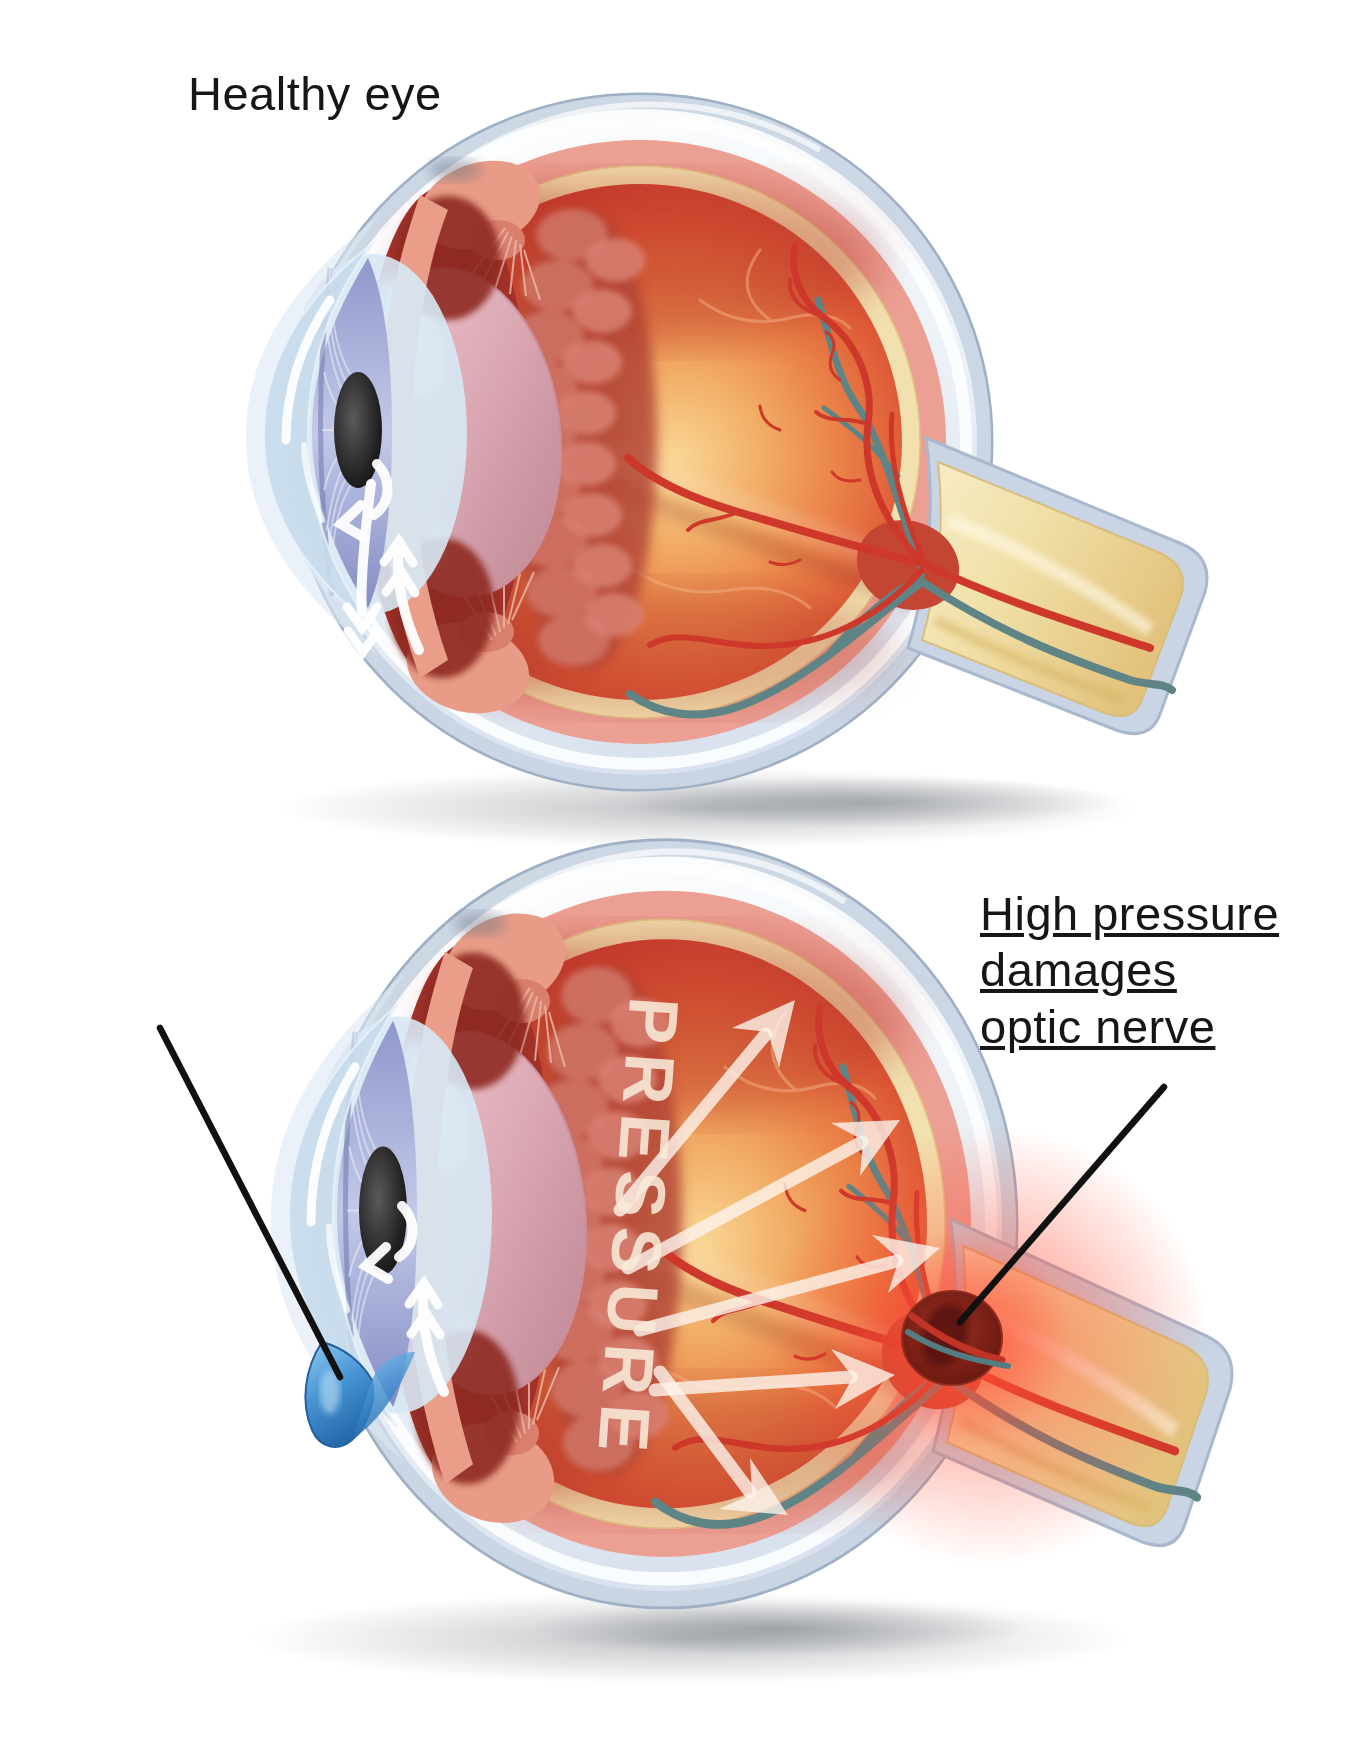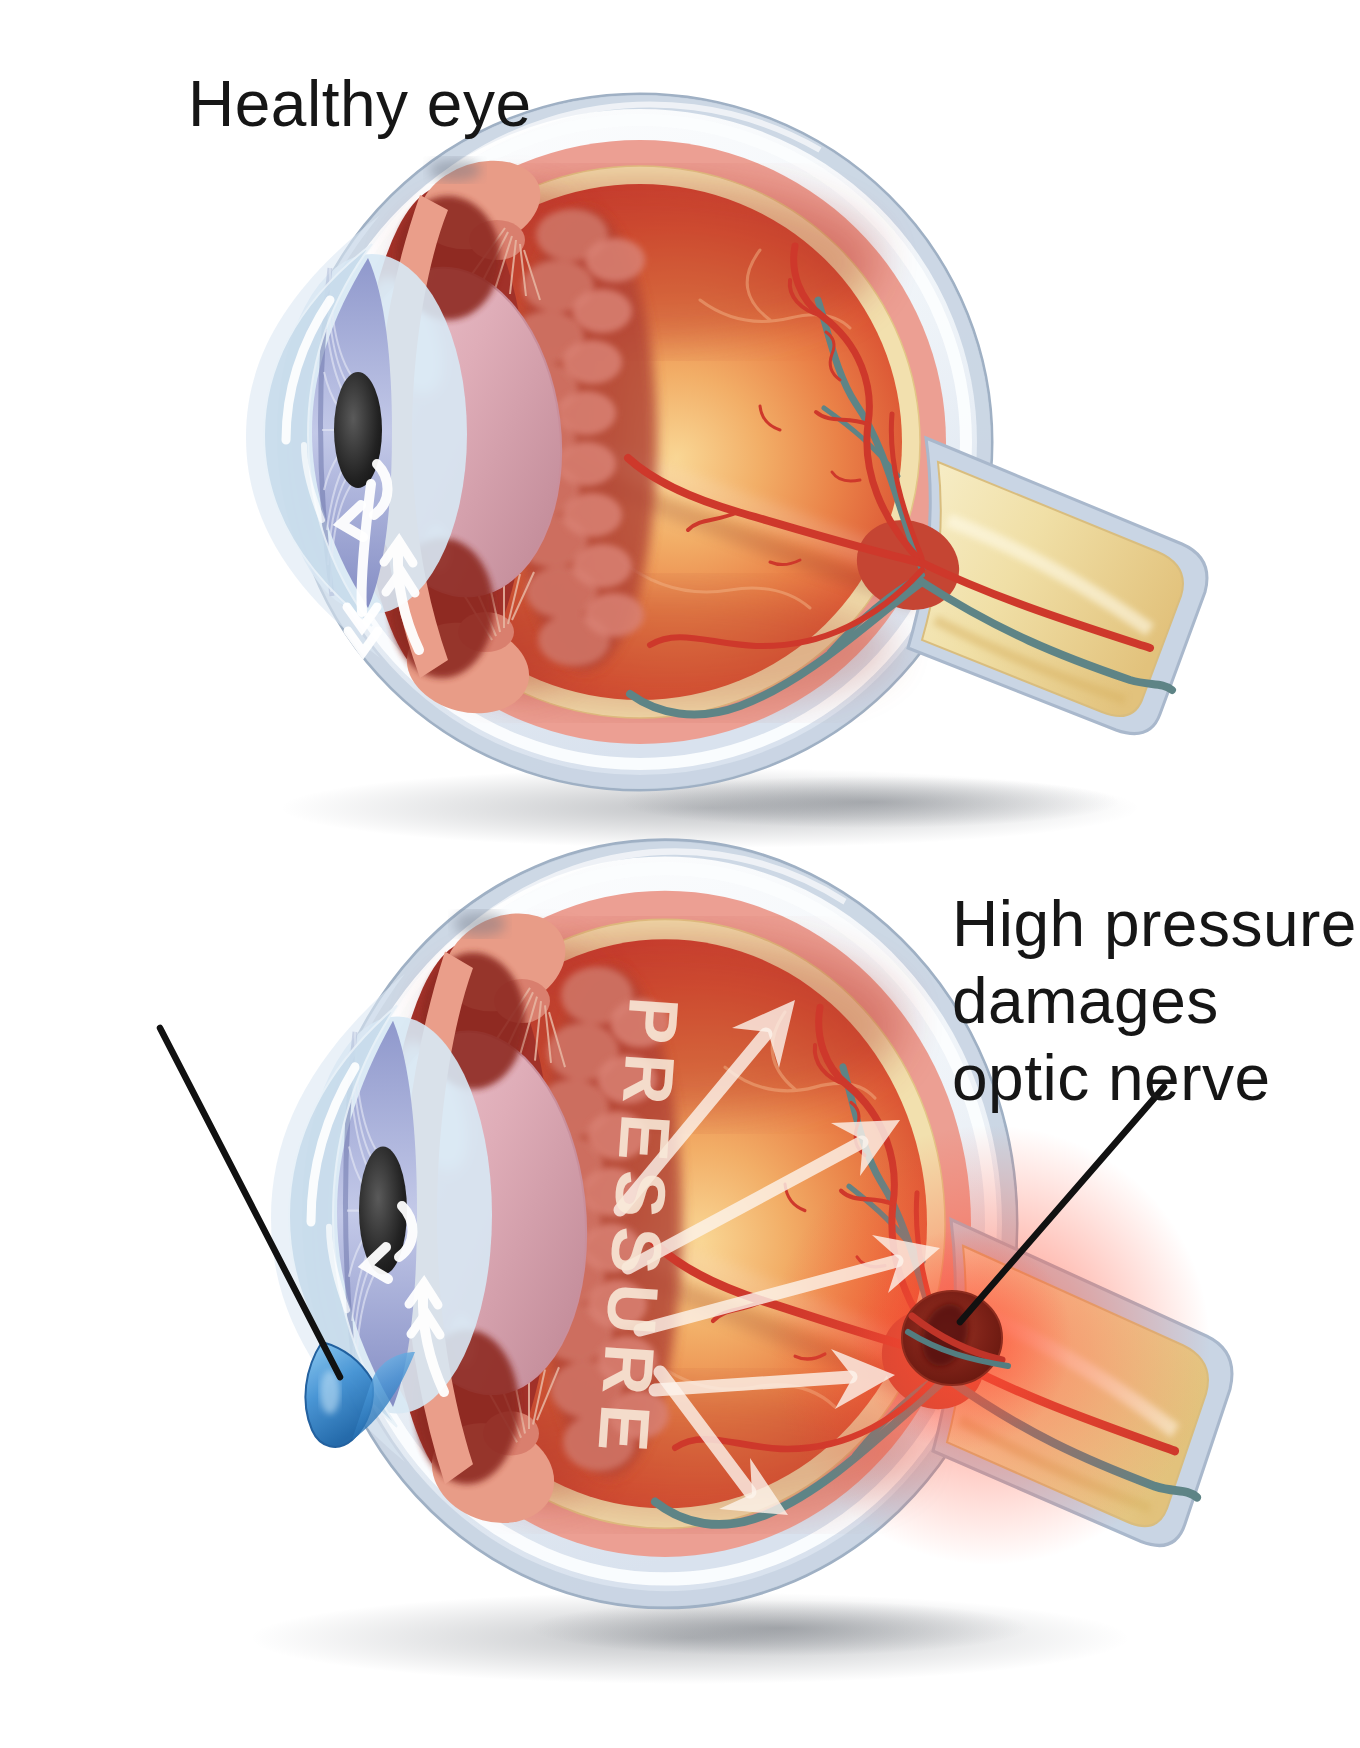--- a/index.html
+++ b/index.html
@@ -1,23 +1,23 @@
 <!DOCTYPE html>
 <html><head>
 <meta charset="utf-8">
 <style>
   html,body{margin:0;padding:0;background:#fff;}
   .stage{position:relative;width:1360px;height:1748px;background:#ffffff;overflow:hidden;
          font-family:"Liberation Sans", sans-serif;}
   .art{position:absolute;left:0;top:0;width:1360px;height:1748px;}
-  .lbl{position:absolute;color:#161616;font-size:64px;line-height:1.2;
+  .lbl{position:absolute;color:#161616;font-size:47px;line-height:1.2;
        letter-spacing:0.5px;white-space:pre-line;font-weight:400;}
   #lbl-healthy{left:188px;top:66px;}
   #lbl-drainage{left:62px;top:886px;}
-  #lbl-nerve{left:952px;top:886px;}
+  #lbl-nerve{left:980px;top:886px;text-decoration:underline;}
   #pressure-word{position:absolute;left:694px;top:1000px;font-weight:bold;font-size:70px;
        letter-spacing:10px;color:#f9ead9;opacity:.88;transform:rotate(94deg);
        transform-origin:0 0;white-space:nowrap;}
 </style>
 </head>
 <body>
 
 <div class="stage">
 
 <svg class="art" viewBox="0 0 1360 1748" xmlns="http://www.w3.org/2000/svg">

